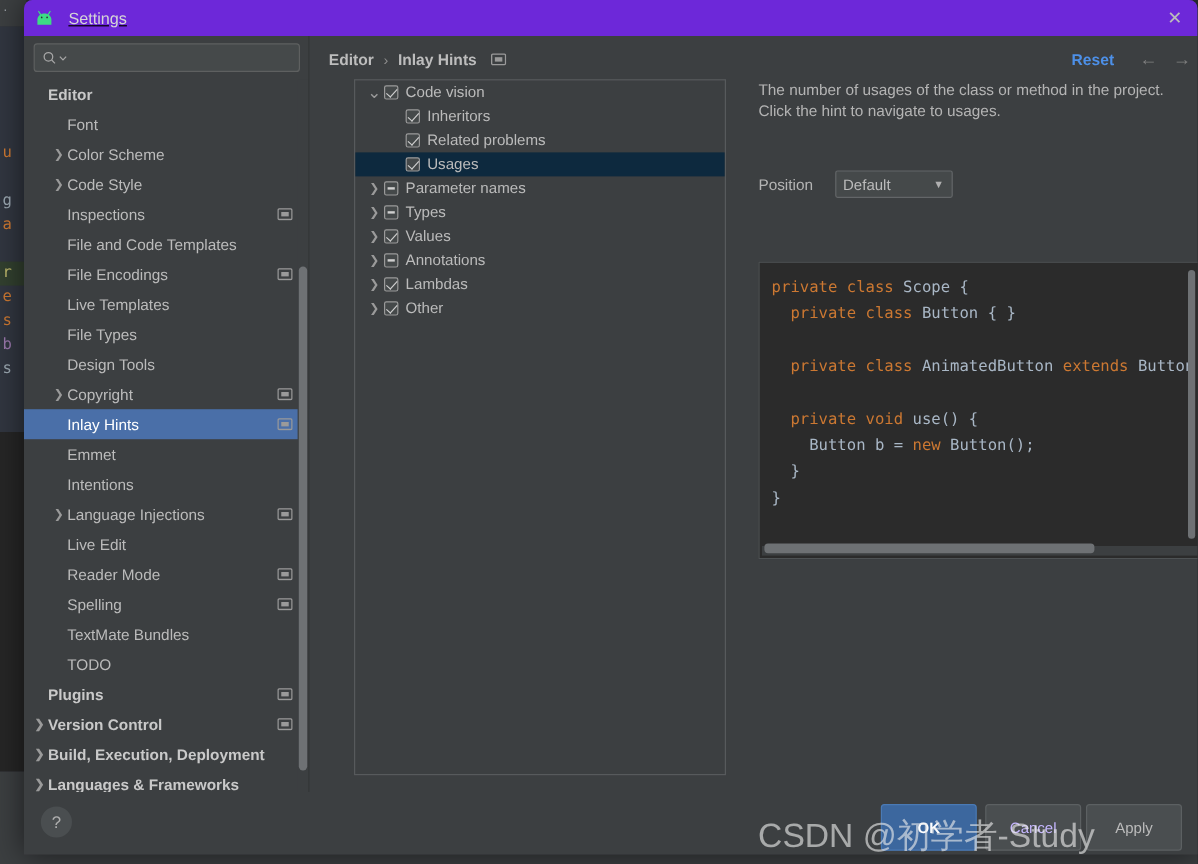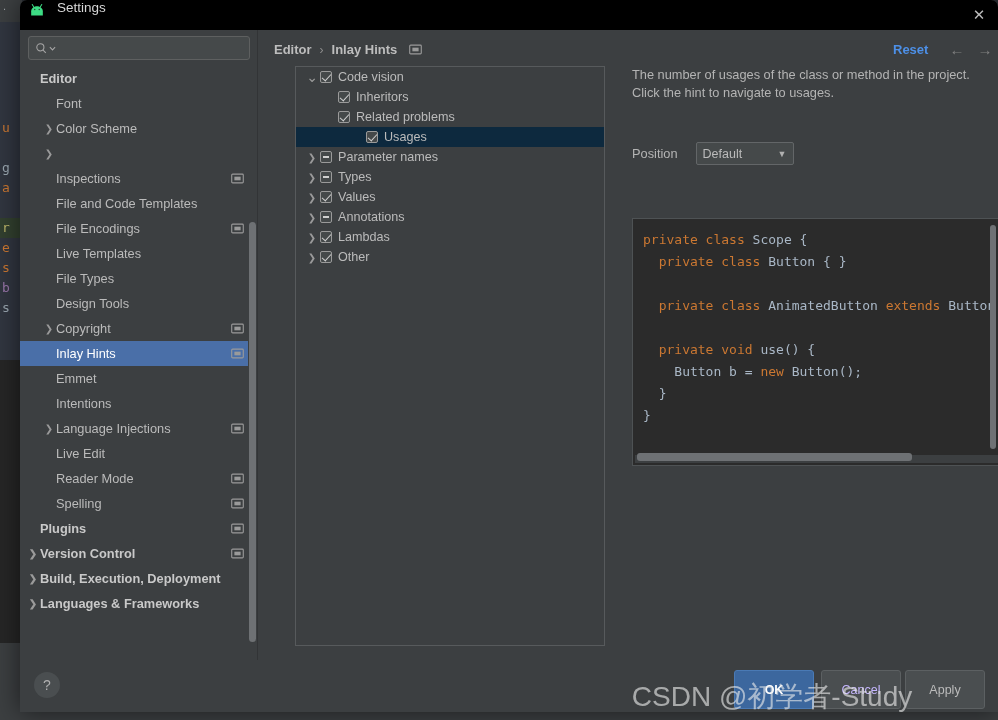--- a/index.html
+++ b/index.html
@@ -43,22 +43,22 @@
   #dialog {
     position: absolute; left: 20px; top: 0px; width: 978px; height: 712px;
     background: #3c3f41;
     border-radius: 7px 7px 0 0;
     box-shadow: 0 0 26px rgba(0,0,0,.55);
     overflow: hidden;
   }
 
   
   #titlebar {
-    position: relative; height: 30px; background: #000000;
-    display: flex; align-items: flex-start;
+    position: relative; height: 30px; background: #6d28d9;
+    display: flex; align-items: center; text-decoration: underline;
   }
   #android-logo { margin-left: 7px; width: 20px; height: 20px; display:block; }
   #win-title {
     margin-left: 10px; color: #d6d6d6; font-size: 13.5px;
   }
   #close-btn {
     position: absolute; right: 6px; top: 3px; width: 26px; height: 24px;
     display: flex; align-items: center; justify-content: center;
     color: #bbbbbb; font-size: 15px; cursor: pointer;
   }
@@ -139,21 +139,21 @@
   
   #hint-tree {
     position: absolute; left: 37px; top: 36px; width: 310px; height: 580px;
     background: #3c3f41; border: 1px solid #575a5c;
     overflow: hidden;
   }
   .hrow {
     height: 20px; display: flex; align-items: center;
     color: #bbbbbb; font-size: 12.6px; cursor: pointer; white-space: nowrap;
   }
-  .hrow.sel { background: #0d293e; padding-left: 28px; }
+  .hrow.sel { background: #0d293e; }
   .hrow .harrow {
     width: 16px; text-align: center; color: #9a9a9a; font-size: 10px; flex: none;
   }
   .cb {
     width: 12px; height: 12px; border: 1px solid #9a9a9a; border-radius: 2px;
     background: #45494a; flex: none; margin-right: 6px;
     position: relative;
   }
   .cb.checked::after {
     content: ""; position: absolute; left: 3px; top: 0px;
@@ -313,20 +313,21 @@
             <span class="lbl">Font</span>
           </div>
           <div class="srow">
             <div style="width: 22px; flex: 0 0 auto;"></div>
             <span class="arrow">❯</span>
             <span class="lbl">Color Scheme</span>
           </div>
           <div class="srow">
             <div style="width: 22px; flex: 0 0 auto;"></div>
             <span class="arrow">❯</span>
+            <span class="lbl">Code Style</span>
           </div>
           <div class="srow">
             <div style="width: 22px; flex: 0 0 auto;"></div>
             <span class="arrow"></span>
             <span class="lbl">Inspections</span>
             <svg class="cfgicon" width="13" height="11" viewBox="0 0 14 12">
               <rect x="0.7" y="1.2" width="12.6" height="9.6" rx="1" fill="none" stroke="#9a9a9a" stroke-width="1.2"></rect>
               <rect x="3.6" y="4" width="6.8" height="4" fill="#9a9a9a"></rect>
             </svg>
           </div>
@@ -411,20 +412,30 @@
             </svg>
           </div>
           <div class="srow">
             <div style="width: 22px; flex: 0 0 auto;"></div>
             <span class="arrow"></span>
             <span class="lbl">Spelling</span>
             <svg class="cfgicon" width="13" height="11" viewBox="0 0 14 12">
               <rect x="0.7" y="1.2" width="12.6" height="9.6" rx="1" fill="none" stroke="#9a9a9a" stroke-width="1.2"></rect>
               <rect x="3.6" y="4" width="6.8" height="4" fill="#9a9a9a"></rect>
             </svg>
+          </div>
+          <div class="srow">
+            <div style="width: 22px; flex: 0 0 auto;"></div>
+            <span class="arrow"></span>
+            <span class="lbl">TextMate Bundles</span>
+          </div>
+          <div class="srow">
+            <div style="width: 22px; flex: 0 0 auto;"></div>
+            <span class="arrow"></span>
+            <span class="lbl">TODO</span>
           </div>
           <div class="srow bold">
             <div style="width: 6px; flex: 0 0 auto;"></div>
             <span class="arrow"></span>
             <span class="lbl">Plugins</span>
             <svg class="cfgicon" width="13" height="11" viewBox="0 0 14 12">
               <rect x="0.7" y="1.2" width="12.6" height="9.6" rx="1" fill="none" stroke="#9a9a9a" stroke-width="1.2"></rect>
               <rect x="3.6" y="4" width="6.8" height="4" fill="#9a9a9a"></rect>
             </svg>
           </div>

